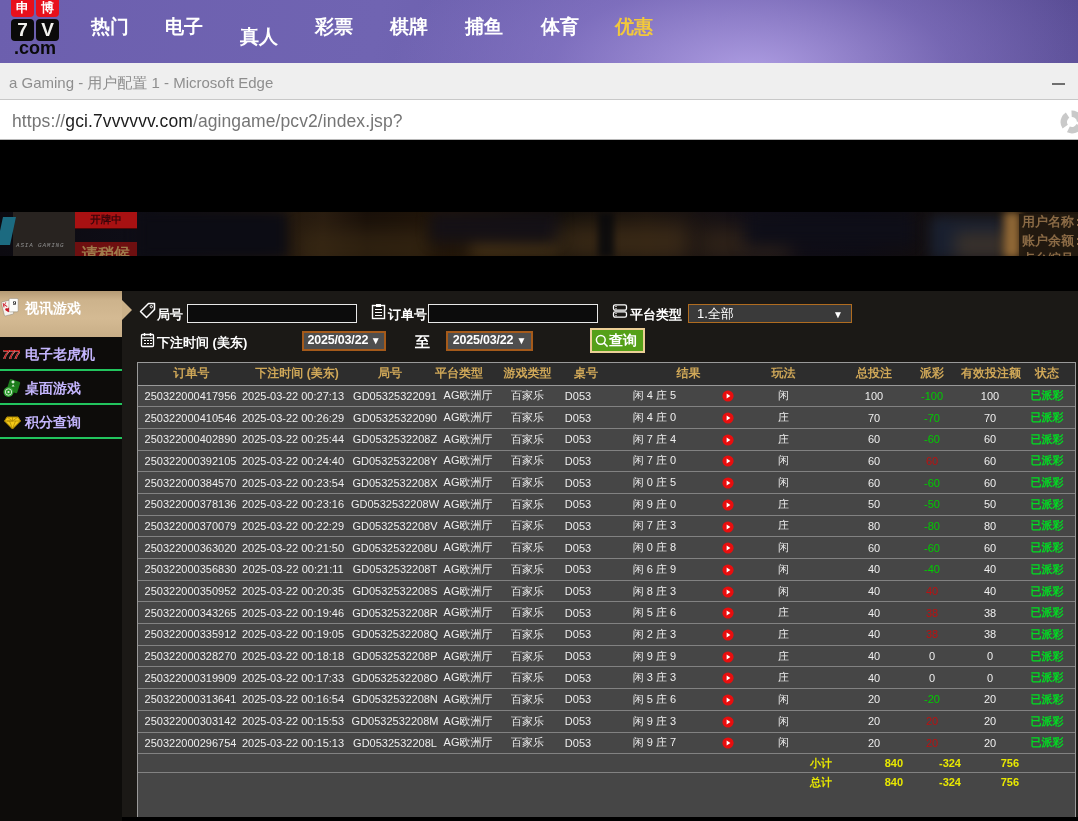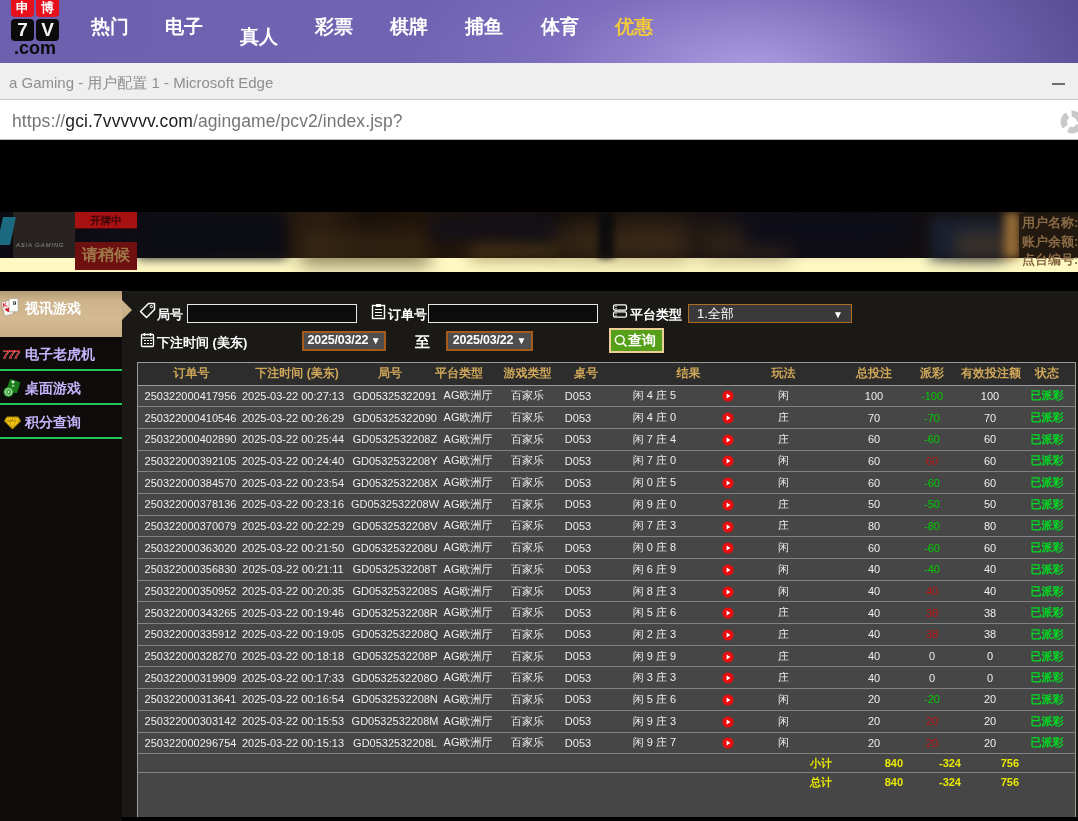--- a/index.html
+++ b/index.html
@@ -25,41 +25,41 @@
 
   
   #urlbar { left:0; top:100px; width:1078px; height:40px; background:#fff; border-bottom:1px solid #b8b8b8; }
   #urltext { position:absolute; left:12px; top:111px; font-size:17.5px; color:#757575; letter-spacing:0.1px; }
   #urltext b { color:#1d1d1d; font-weight:normal; }
 
   
   #blackband { left:0; top:141px; width:1078px; height:71px; background:#000; }
 
   
-  #strip { left:0; top:212px; width:1078px; height:60px; background:#fef9c3; overflow:hidden; }
+  #strip { left:0; top:212px; width:1078px; height:44px; background:#fef9c3; overflow:hidden;font-family:Liberation Mono, monospace; }
 
   
   #recordbar { left:0; top:258px; width:1078px; height:33px; background:linear-gradient(#2b2b29,#242422); color:#fff; font-size:17px; }
   #recordbar span { position:absolute; left:12px; top:7px; }
 
   
   #main { left:122px; top:291px; width:956px; height:526px; background:#1b1916; }
   #sidebar { left:0; top:291px; width:122px; height:530px; background:#0d0c0a; }
   .sideitem { position:relative; height:34px; border-bottom:2px solid #22c55e; color:#c4b5fd; font-size:14px; font-weight:bold; line-height:34px; }
   .sideitem .lbl { position:absolute; left:25px; }
   .sideitem .ic { position:absolute; left:4px; top:9px; width:17px; height:17px; }
   #activeitem { height:46px; border-bottom:none; background:linear-gradient(#b49a74 0%, #cdb38c 20%, #d4ba93 60%, #c8ae87 100%); color:#fff; }
   #activearrow { position:absolute; left:122px; top:9px; width:0; height:0; border-top:10px solid transparent; border-bottom:10px solid transparent; border-left:10px solid #cbb189; }
 
   
   .flabel { position:absolute; color:#fff; font-size:13px; font-weight:bold; }
   .finput { position:absolute; background:#0c0c0c; border:1px solid #e8e8e8; height:19px; }
   .fsel { position:absolute; background:#3a3a3a; border:1px solid #b06c20; height:19px; color:#fff; font-size:13px; }
   .dtbox { position:absolute; background:#4e4e4e; border:2px solid #a55a1a; height:20px; color:#fff; font-size:12.5px; font-weight:bold; text-align:center; line-height:15.5px; white-space:nowrap; letter-spacing:-0.2px; }
-  #qbtn { position:absolute; left:609px; width:55px; height:25px; background:#55a018; border:2px solid #eccf96; color:#fff; font-size:14px; font-weight:bold; line-height:20px; }
+  #qbtn { position:absolute; left:590px; width:55px; height:25px; background:#55a018; border:2px solid #eccf96; color:#fff; font-size:14px; font-weight:bold; line-height:20px; }
 
   
   #tablewrap { position:absolute; left:137px; top:362px; width:939px; background:#464646; border:1px solid #9a9a9a; border-bottom:none; }
   table { border-collapse:collapse; table-layout:fixed; width:937px; }
   th { background:#2d2d2d; color:#d0a858; font-size:12px; font-weight:bold; height:22px; border-bottom:1px solid #9a9a9a; white-space:nowrap; }
   td { color:#eee; font-size:11px; text-align:center; height:21.7px; border-bottom:1px solid #828282; white-space:nowrap; }
   tr.trow td { background:#464646; }
   .neg { color:#00cc00; }
   .c9 { padding-right:13px; }
   td:first-child { padding-left:6px; }

